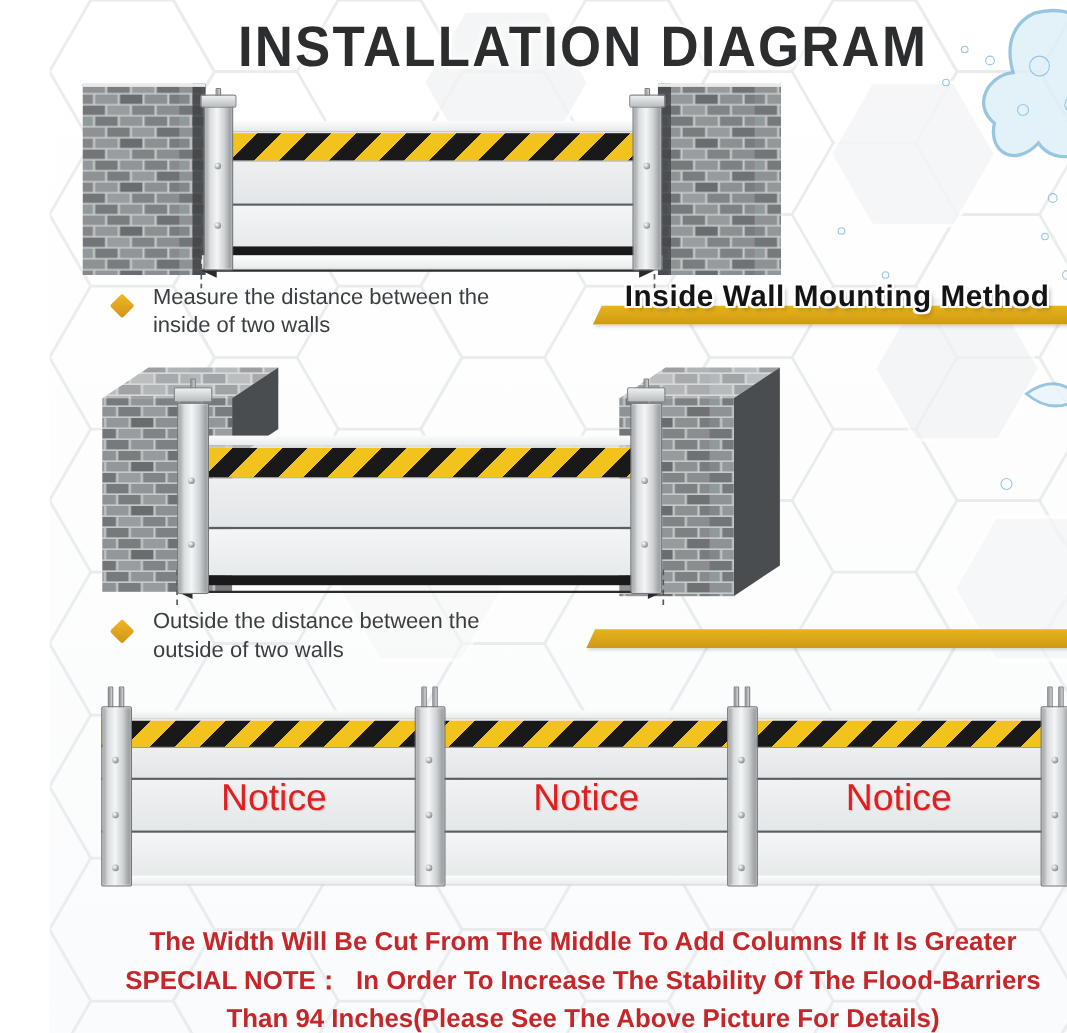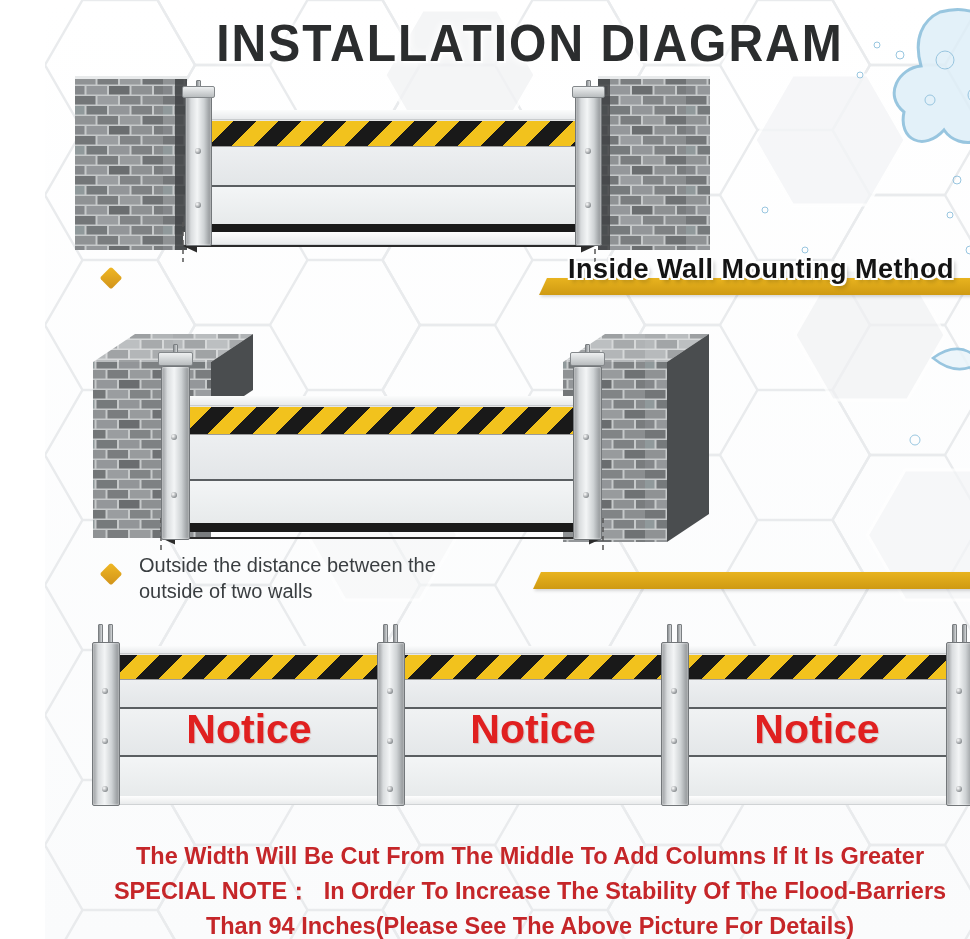--- a/index.html
+++ b/index.html
@@ -71,21 +71,21 @@
   }
   .banner .label{
     position:absolute; left:0; right:0; top:0; text-align:center;
     font-size:27px; font-weight:bold; color:#141414; letter-spacing:.5px;
     text-shadow:-2px -2px 0 #fff,2px -2px 0 #fff,-2px 2px 0 #fff,2px 2px 0 #fff,
                 0 -2px 0 #fff,0 2px 0 #fff,-2px 0 0 #fff,2px 0 0 #fff,
                 3px 4px 4px rgba(0,0,0,.25);
   }
   
   .notice{
-    width:220px; text-align:center; font-size:41px; font-weight:bold;
+    width:220px; text-align:center; font-size:34px; font-weight:normal;
     color:#e02020; z-index:6; text-shadow:1px 1px 1px rgba(130,0,0,.2);
   }
   
   .note{
     top:839px; left:0; width:100%; text-align:center; z-index:2;
     color:#c52629; font-weight:bold; font-size:23.5px; line-height:35px;
   }
   .note-line{white-space:pre;}
 </style>
 </head>
@@ -209,20 +209,21 @@
   <div class="abs screw" style="left:540px;top:202px"></div>
   <div class="abs sill" style="left:138px;top:232px;width:419px;height:12px"></div>
   <svg class="abs z1" style="left:128px;top:220px" width="432" height="44">
     <line x1="10" y1="2" x2="10" y2="42" stroke="#555" stroke-width="1.5" stroke-dasharray="5,4"></line>
     <line x1="422" y1="2" x2="422" y2="42" stroke="#555" stroke-width="1.5" stroke-dasharray="5,4"></line>
     <line x1="22" y1="26" x2="410" y2="26" stroke="#2b2b2b" stroke-width="2"></line>
     <polygon points="10,26 24,19.5 24,32.5" fill="#2b2b2b"></polygon>
     <polygon points="422,26 408,19.5 408,32.5" fill="#2b2b2b"></polygon>
   </svg>
   <div class="abs diamond" style="left:58px;top:270px"></div>
+  <div class="abs caption" style="left:94px;top:257px;width:320px">Measure the distance between the inside of two walls</div>
   <div class="abs banner" style="left:498px;top:254px;width:436px;height:46px">
     <div class="bar"></div>
     <div class="label">Inside Wall Mounting Method</div>
   </div>
 
   <svg class="abs z1" style="left:40px;top:330px" width="170" height="210">
     <polygon points="8,32 126,32 168,4 50,4" fill="url(#brickT)"></polygon>
     <polygon points="126,32 168,4 168,60 126,88" fill="#4a4d4f"></polygon>
     <rect x="8" y="32" width="118" height="176" fill="url(#brickF)"></rect>
   </svg>

